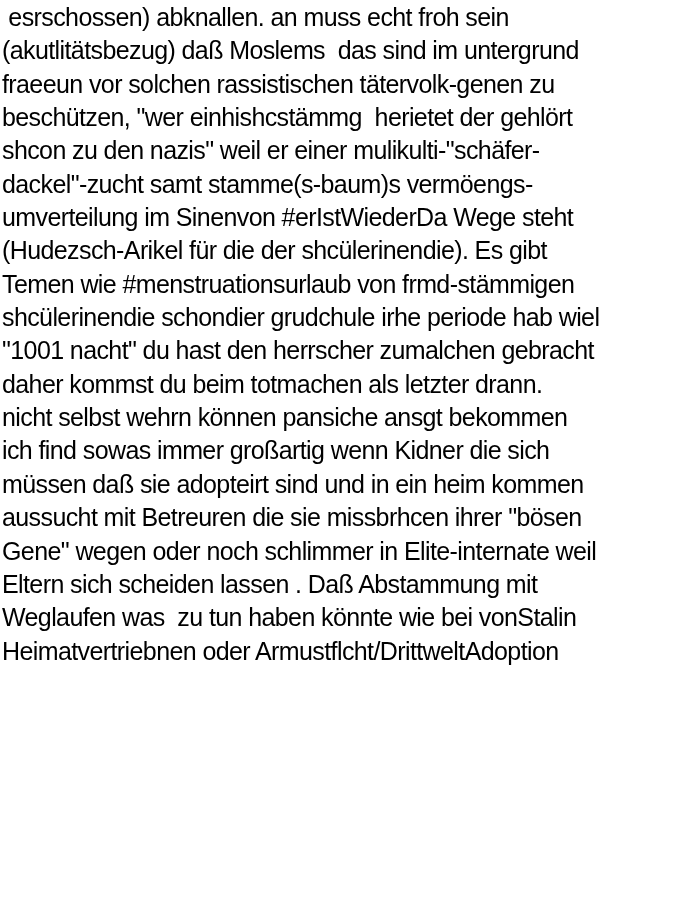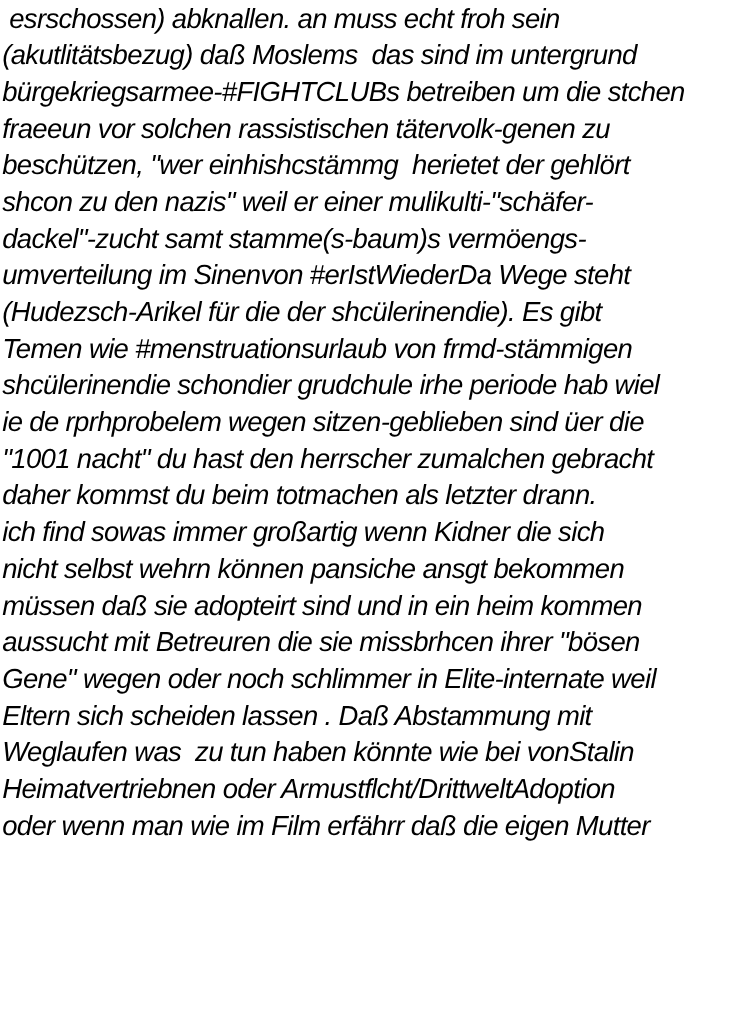--- a/index.html
+++ b/index.html
@@ -15,48 +15,44 @@
   .text-document {
     box-sizing: border-box;
     width: 684px;
     height: 920px;
     padding: 1px 2px 0 2px;
     font-family: "Liberation Sans", "DejaVu Sans", sans-serif;
     font-size: 25px;
     line-height: 33.35px;
     color: #000000;
     letter-spacing: -0.6px;
-    font-style: italic;
   }
   .text-line {
     white-space: pre;
     height: 33.35px;
     overflow: hidden;
   }
 </style>
 </head>
 <body>
 
 <div class="text-document">
   <div class="text-line"> esrschossen) abknallen. an muss echt froh sein</div>
   <div class="text-line">(akutlitätsbezug) daß Moslems  das sind im untergrund</div>
-  <div class="text-line">bürgekriegsarmee-#FIGHTCLUBs betreiben um die stchen</div>
   <div class="text-line">fraeeun vor solchen rassistischen tätervolk-genen zu</div>
   <div class="text-line">beschützen, "wer einhishcstämmg  herietet der gehlört</div>
   <div class="text-line">shcon zu den nazis" weil er einer mulikulti-"schäfer-</div>
   <div class="text-line">dackel"-zucht samt stamme(s-baum)s vermöengs-</div>
   <div class="text-line">umverteilung im Sinenvon #erIstWiederDa Wege steht</div>
   <div class="text-line">(Hudezsch-Arikel für die der shcülerinendie). Es gibt</div>
   <div class="text-line">Temen wie #menstruationsurlaub von frmd-stämmigen</div>
   <div class="text-line">shcülerinendie schondier grudchule irhe periode hab wiel</div>
-  <div class="text-line">ie de rprhprobelem wegen sitzen-geblieben sind üer die</div>
   <div class="text-line">"1001 nacht" du hast den herrscher zumalchen gebracht</div>
   <div class="text-line">daher kommst du beim totmachen als letzter drann.</div>
+  <div class="text-line">nicht selbst wehrn können pansiche ansgt bekommen</div>
   <div class="text-line">ich find sowas immer großartig wenn Kidner die sich</div>
-  <div class="text-line">nicht selbst wehrn können pansiche ansgt bekommen</div>
   <div class="text-line">müssen daß sie adopteirt sind und in ein heim kommen</div>
   <div class="text-line">aussucht mit Betreuren die sie missbrhcen ihrer "bösen</div>
   <div class="text-line">Gene" wegen oder noch schlimmer in Elite-internate weil</div>
   <div class="text-line">Eltern sich scheiden lassen . Daß Abstammung mit</div>
   <div class="text-line">Weglaufen was  zu tun haben könnte wie bei vonStalin</div>
   <div class="text-line">Heimatvertriebnen oder Armustflcht/DrittweltAdoption</div>
-  <div class="text-line">oder wenn man wie im Film erfährr daß die eigen Mutter</div>
 </div>
 
 </body></html>

